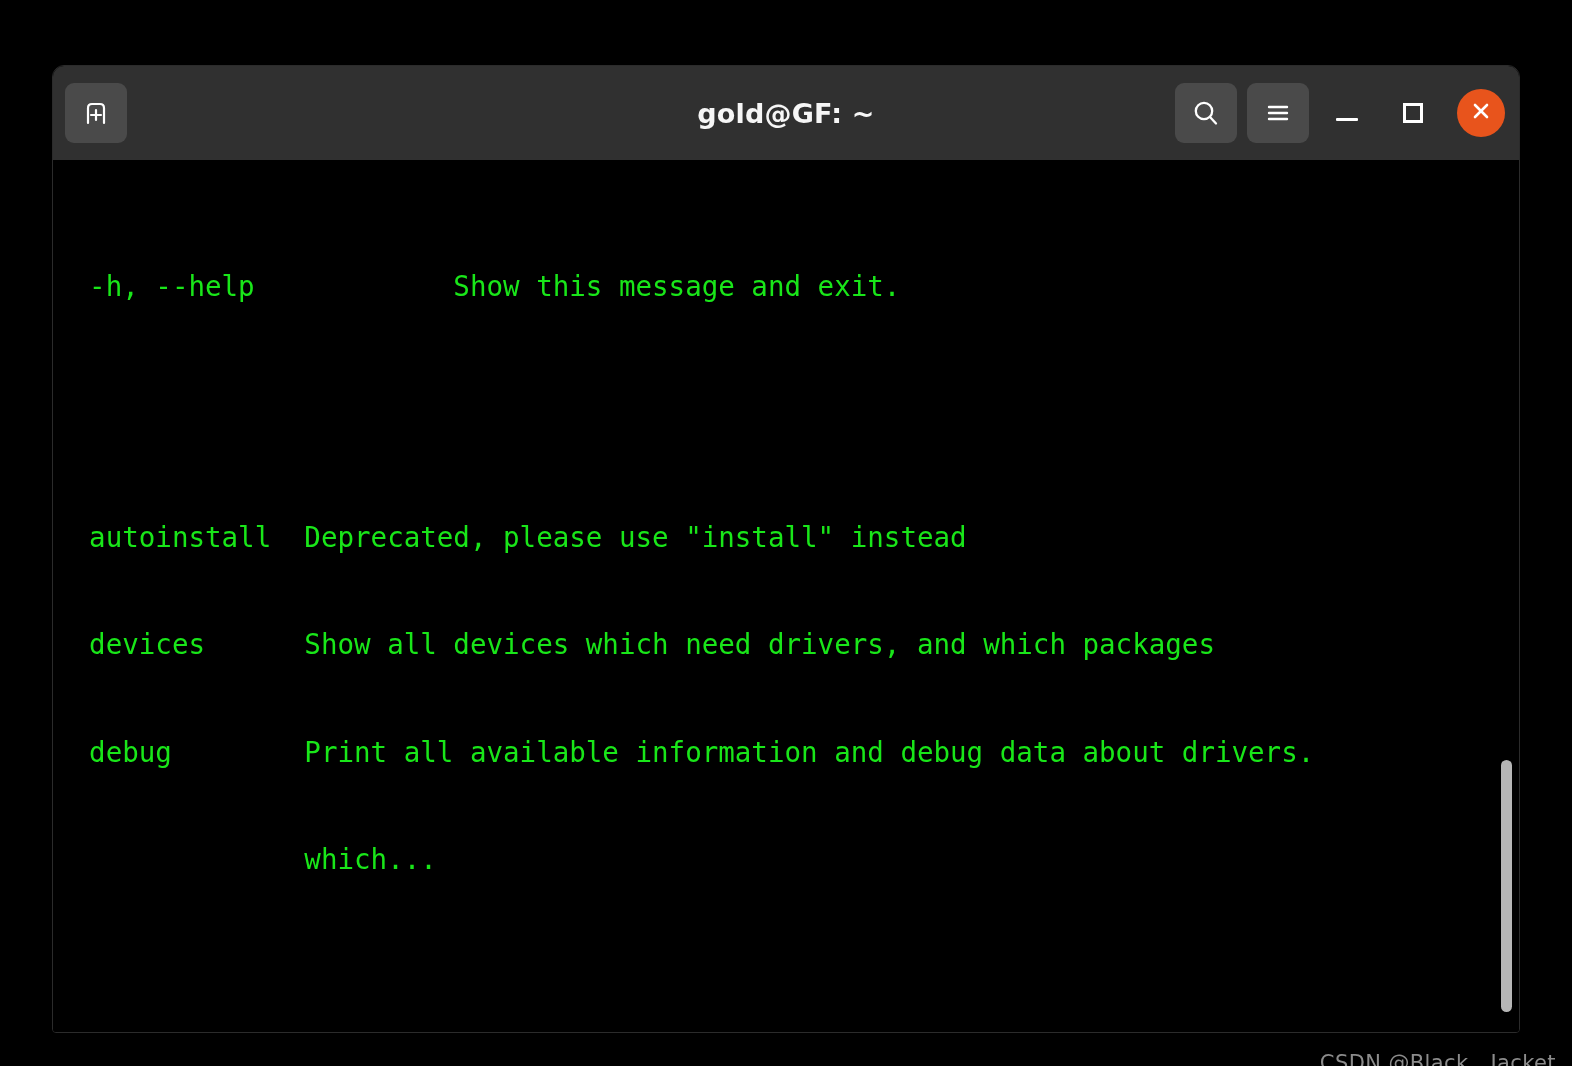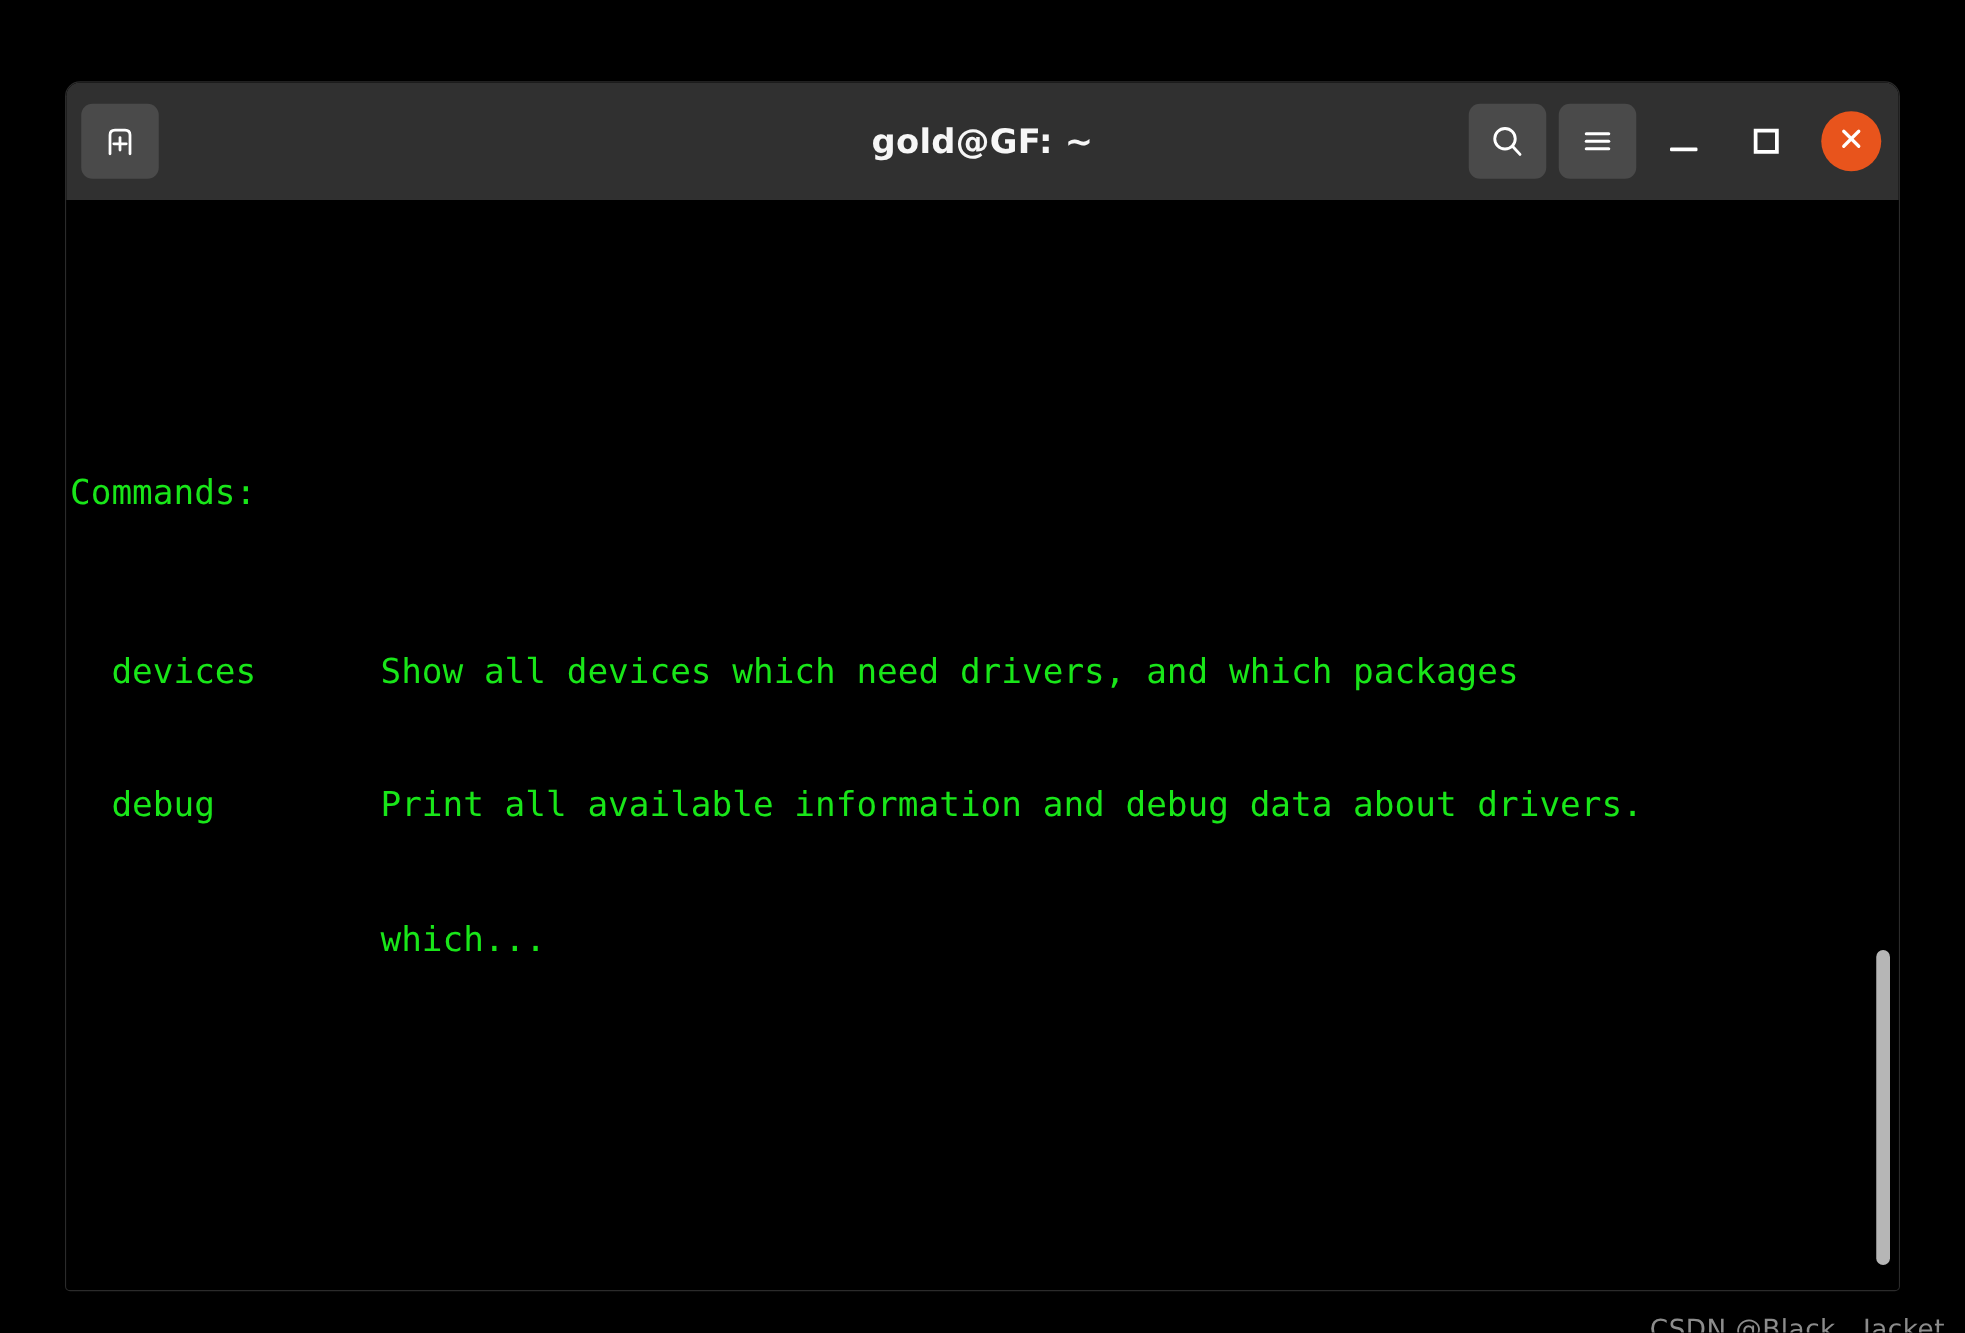--- a/index.html
+++ b/index.html
@@ -226,23 +226,24 @@
           </span>
         </div>
 
       </div>
     </div>
 
     <div class="term">
 
       <div class="lines">
 
+        <span class="row c-green">  -h, --help            Show this message and exit.</span>
         <span class="row"> </span>
-        <span class="row c-green">Commands:</span>
-
+
+        <span class="row c-green">  autoinstall  Deprecated, please use "install" instead</span>
         <span class="row c-green">  devices      Show all devices which need drivers, and which packages</span>
         <span class="row c-green">  debug        Print all available information and debug data about drivers.</span>
         <span class="row c-green">               which...</span>
         
         
         
 
         
 
         

